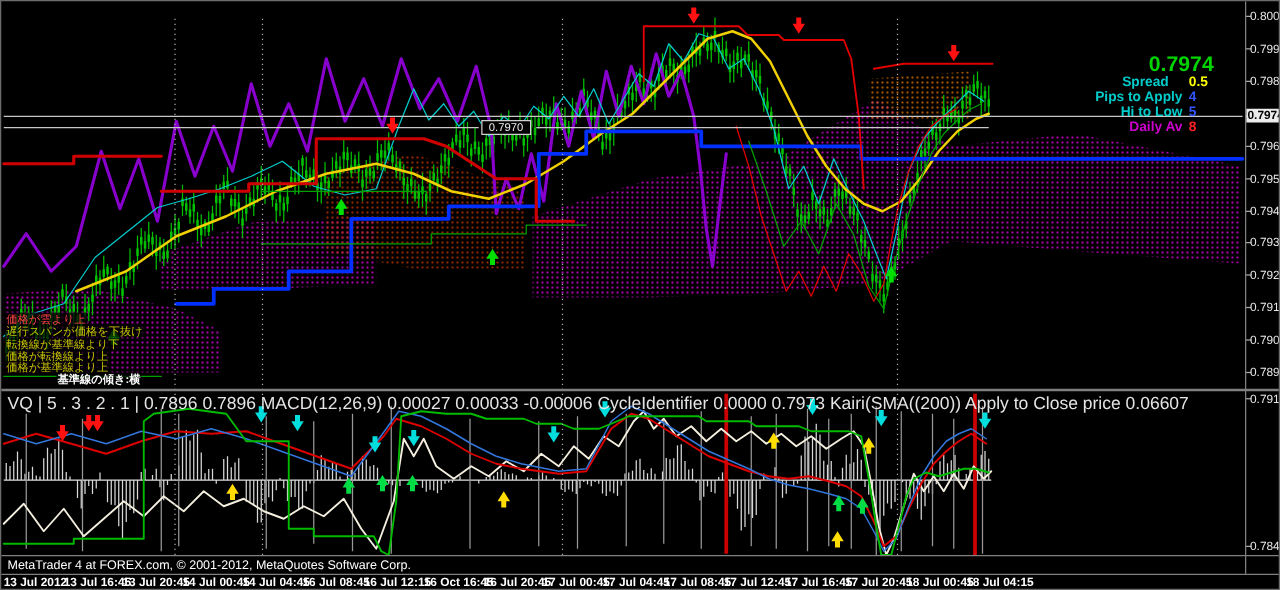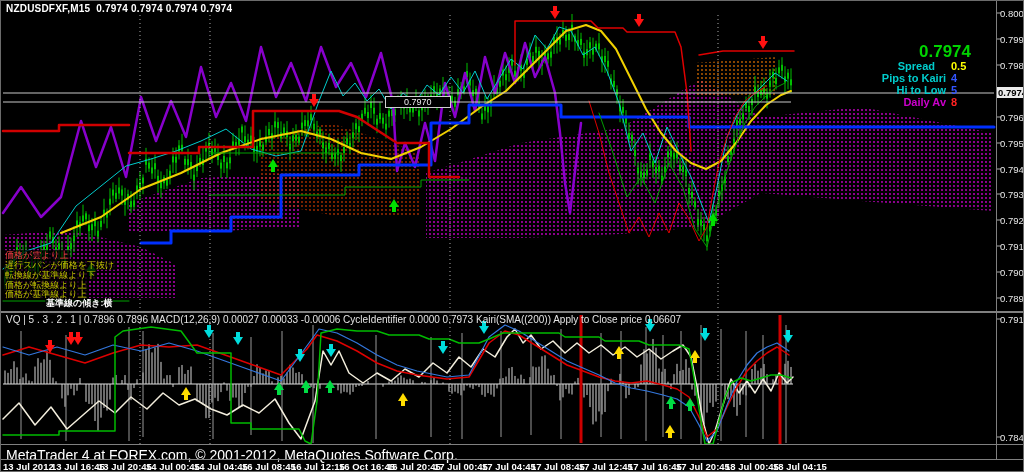--- a/index.html
+++ b/index.html
@@ -13,23 +13,23 @@
   .info .big{font-size:17px;font-weight:bold;line-height:17px;}
   .info-row{font-size:11px;font-weight:bold;line-height:12px;}
   .info-row .val{display:inline-block;width:20px;text-align:left;margin-left:5px;}
   .pscale-label{left:999px;color:#e8e8e8;font-size:9.5px;}
   .cur-price{left:996px;width:26px;background:#ececec;color:#000;font-size:9.5px;
              font-weight:bold;text-align:center;padding:0 1px;}
   .sub-label{left:999px;color:#e8e8e8;font-size:9.5px;}
   .jp-line{left:3px;font-size:9px;line-height:10px;background:rgba(0,0,0,.75);padding:0 1px;}
   .jp-last{font-weight:bold;margin-left:41px;}
   .lvl-box{border:1px solid #cfcfcf;background:#000;color:#eee;font-size:9px;
-           padding:0 18px;line-height:10px;}
-  .ind-header{left:5px;top:313px;color:#e4e4e4;font-size:10px;}
-  .status{left:5px;top:446px;color:#fff;font-size:14px;}
+           padding:0 5px;line-height:10px;}
+  .ind-header{left:5px;top:313px;color:#e4e4e4;font-size:14px;}
+  .status{left:5px;top:446px;color:#fff;font-size:10px;}
   .time-label{top:460px;color:#fff;font-size:9.5px;font-weight:bold;}
   .divider{position:absolute;background:#808080;}
 </style>
 </head>
 <body>
 
 <div class="window">
 
   <svg id="chart-svg" width="1024" height="472">
     <defs>
@@ -898,30 +898,26 @@
       <polygon points="618,345 613,353 616,353 616,358 620,358 620,353 623,353" fill="#ffdd00"></polygon>
       <polygon points="694,349 689,357 692,357 692,362 696,362 696,357 699,357" fill="#ffdd00"></polygon>
       <polygon points="669,424 664,432 667,432 667,437 671,437 671,432 674,432" fill="#ffdd00"></polygon>
       <polygon points="278,381 273,389 276,389 276,394 280,394 280,389 283,389" fill="#00dd44"></polygon>
       <polygon points="305,379 300,387 303,387 303,392 307,392 307,387 310,387" fill="#00dd44"></polygon>
       <polygon points="329,379 324,387 327,387 327,392 331,392 331,387 334,387" fill="#00dd44"></polygon>
       <polygon points="670,395 665,403 668,403 668,408 672,408 672,403 675,403" fill="#00dd44"></polygon>
       <polygon points="689,397 684,405 687,405 687,410 691,410 691,405 694,405" fill="#00dd44"></polygon>
     </svg>
 
-  <div class="ovl title-bar">
-    <span>NZDUSDFXF,M15</span>&nbsp;
-    <span>0.7974 0.7974 0.7974 0.7974</span>
-  </div>
 
   <div class="ovl info">
     <div class="big" id="info-price" style="color: rgb(0, 212, 0);">0.7974</div>
     <div id="info-rows">
         <div class="info-row"><span style="color: rgb(0, 204, 204);">Spread</span><span class="val" style="color: rgb(255, 255, 0); padding-left: 11px;">0.5</span></div>
-        <div class="info-row"><span style="color: rgb(0, 204, 204);">Pips to Kairi</span><span class="val" style="color: rgb(51, 85, 255);">4</span></div>
+        <div class="info-row"><span style="color: rgb(0, 204, 204);">Pips to Apply</span><span class="val" style="color: rgb(51, 85, 255);">4</span></div>
         <div class="info-row"><span style="color: rgb(0, 204, 204);">Hi to Low</span><span class="val" style="color: rgb(51, 85, 255);">5</span></div>
         <div class="info-row"><span style="color: rgb(204, 0, 204);">Daily Av</span><span class="val" style="color: rgb(255, 34, 34);">8</span></div>
       </div>
   </div>
 
   <div id="pscale">
       <span class="ovl pscale-label" style="top: 7px;">0.8005</span>
       <span class="ovl pscale-label" style="top: 33px;">0.7995</span>
       <span class="ovl pscale-label" style="top: 59px;">0.7985</span>
       <span class="ovl pscale-label" style="top: 111px;">0.7965</span>

